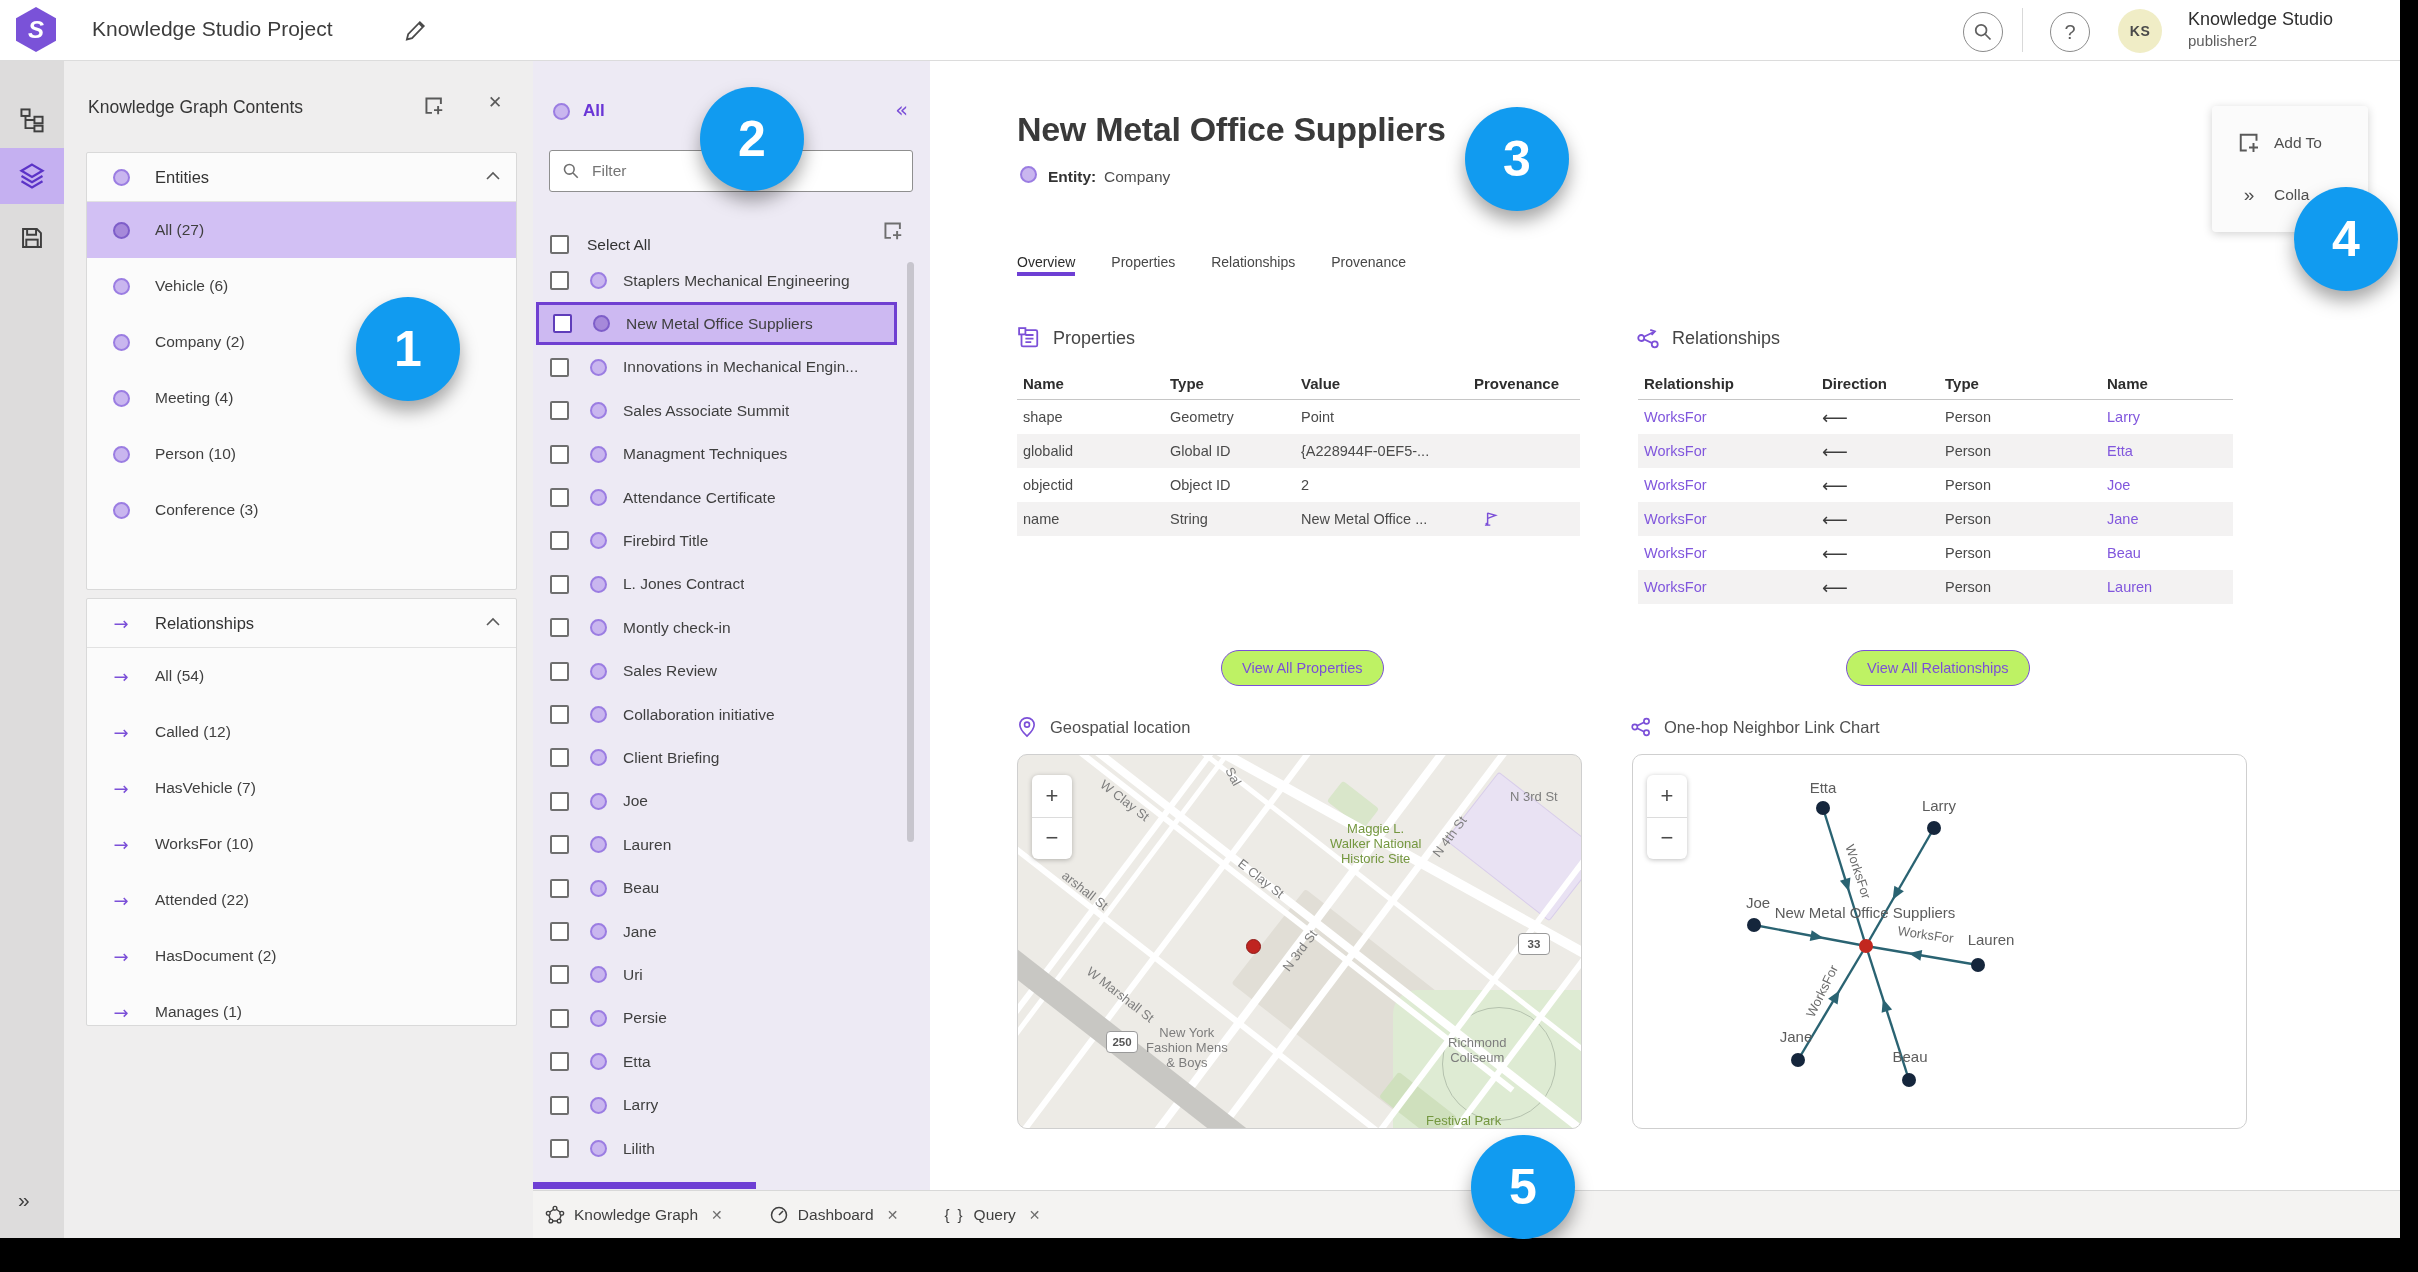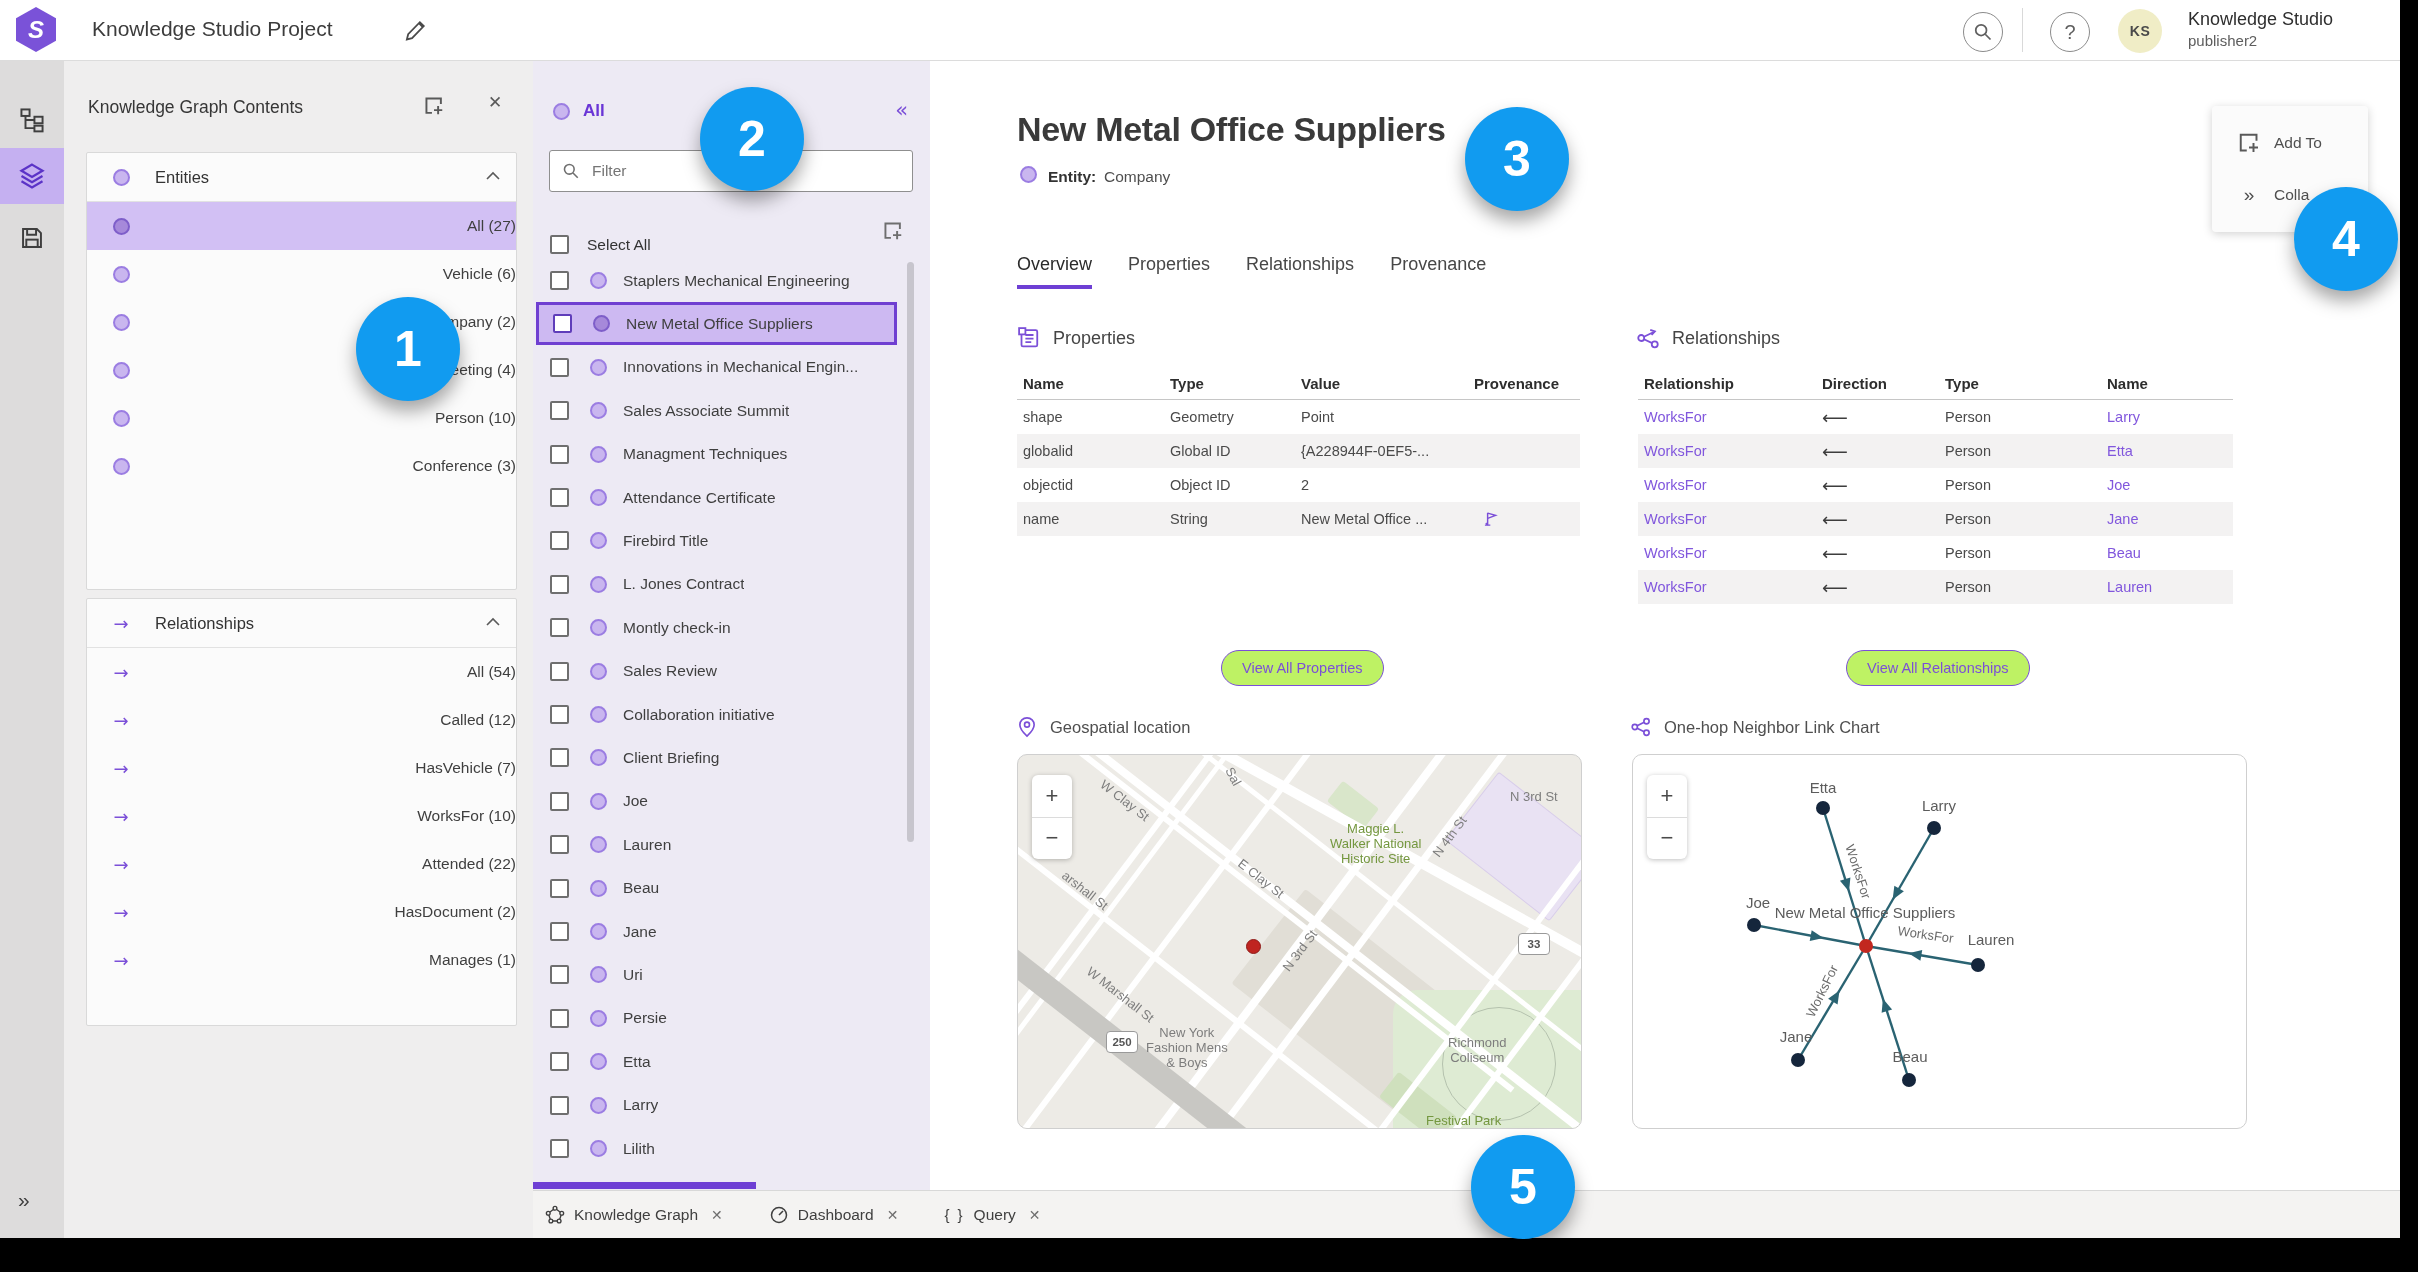--- a/index.html
+++ b/index.html
@@ -21,21 +21,21 @@
   .rail-btn.active{background:#c5b0f1;}
   .rail-expand{position:absolute;left:18px;top:1128px;font-size:21px;color:#3f3f3f;}
   
   .contents{position:absolute;left:64px;top:60px;width:469px;height:1178px;background:#efeeee;z-index:4;}
   .contents-title{position:absolute;left:24px;top:37px;font-size:17.5px;color:#363636;}
   .icon-btn{display:flex;align-items:center;justify-content:center;}
   .card{position:absolute;left:22px;width:429px;background:#fbfbfb;border:1px solid #d9d9d9;border-radius:2px;}
   .card-head{position:relative;height:48px;border-bottom:1px solid #e2e2e2;display:flex;align-items:center;}
   .card-head .ttl{font-size:16.5px;color:#333;margin-left:14px;}
   .chev{position:absolute;right:16px;top:18px;}
-  .nav-item{position:relative;height:48px;display:flex;align-items:center;cursor:pointer;justify-content:space-between;}
+  .nav-item{position:relative;height:56px;display:flex;align-items:center;cursor:pointer;}
   .nav-item .lbl{margin-left:14px;font-size:15.5px;color:#3f3f3f;}
   .nav-item.selected{background:#d2c0f4;}
   .nav-ico{width:40px;display:flex;justify-content:center;margin-left:14px;}
   .arrow-glyph{color:#7b4fd8;font-size:18px;font-family:"DejaVu Sans",sans-serif;}
   
   .ecirc{width:17px;height:17px;border-radius:50%;background:#c9b6ef;border:2px solid #9b7de2;box-sizing:border-box;flex:none;}
   .ecirc.sel{background:#a689da;border-color:#7e5ec9;}
   .cb{width:19px;height:19px;background:#fff;border:2px solid #6f6f6f;border-radius:2px;box-sizing:border-box;flex:none;}
   
   .listpanel{position:absolute;left:533px;top:60px;width:397px;height:1130px;background:#edeaf4;z-index:4;}
@@ -50,21 +50,21 @@
   .list-item .lbl{margin-left:16px;font-size:15.5px;color:#3f3f3f;white-space:nowrap;overflow:hidden;text-overflow:ellipsis;max-width:250px;}
   .list-item.selected{left:3px;width:361px;background:#cdb9f2;border:3px solid #6f3fd1;}
   .vscroll{position:absolute;left:374px;top:202px;width:7px;height:580px;background:#c7c5cd;border-radius:4px;}
   .hscroll{position:absolute;left:0px;top:1122px;width:223px;height:7px;background:#6e3fd4;}
   
   .detail-title{position:absolute;left:1017px;top:110px;font-size:34px;font-weight:bold;color:#3a3a3a;letter-spacing:-.3px;}
   .entity-circle{position:absolute;left:1020px;top:166px;}
   .entity-lbl{position:absolute;left:1048px;top:168px;font-size:15.5px;font-weight:bold;color:#333;}
   .entity-type{position:absolute;left:1104px;top:168px;font-size:15.5px;color:#4f4f4f;}
   .tabs{position:absolute;left:1017px;top:254px;display:flex;gap:36px;}
-  .tab{font-size:18px;color:#474747;padding-bottom:10px;cursor:pointer;}
+  .tab{font-size:14px;color:#474747;padding-bottom:2px;cursor:pointer;}
   .tab.active{color:#2b2b2b;border-bottom:4px solid #6e3fd4;}
   .sec-head{position:absolute;display:flex;align-items:center;gap:12px;}
   .sec-head .ttl{font-size:18px;color:#454545;}
   
   .tbl{position:absolute;font-size:14.5px;color:#4a4a4a;}
   .tbl .hrow{display:grid;height:31px;align-items:center;border-bottom:1px solid #c6c6c6;font-weight:bold;font-size:15px;color:#2e2e2e;}
   .tbl .row{display:grid;height:34px;align-items:center;}
   .tbl .row.zebra{background:#f3f2f2;}
   .tbl .c{padding-left:6px;white-space:nowrap;overflow:hidden;}
   .link{color:#8157dd;}

